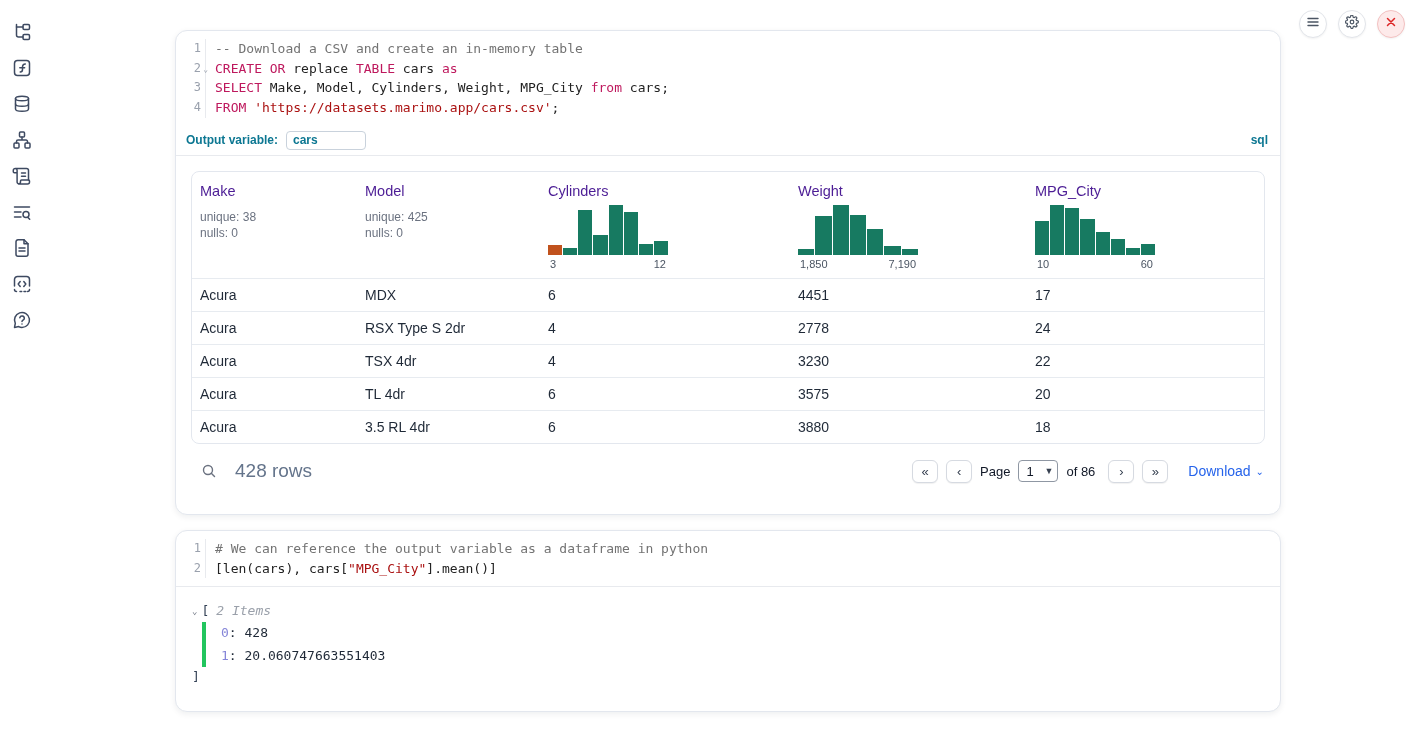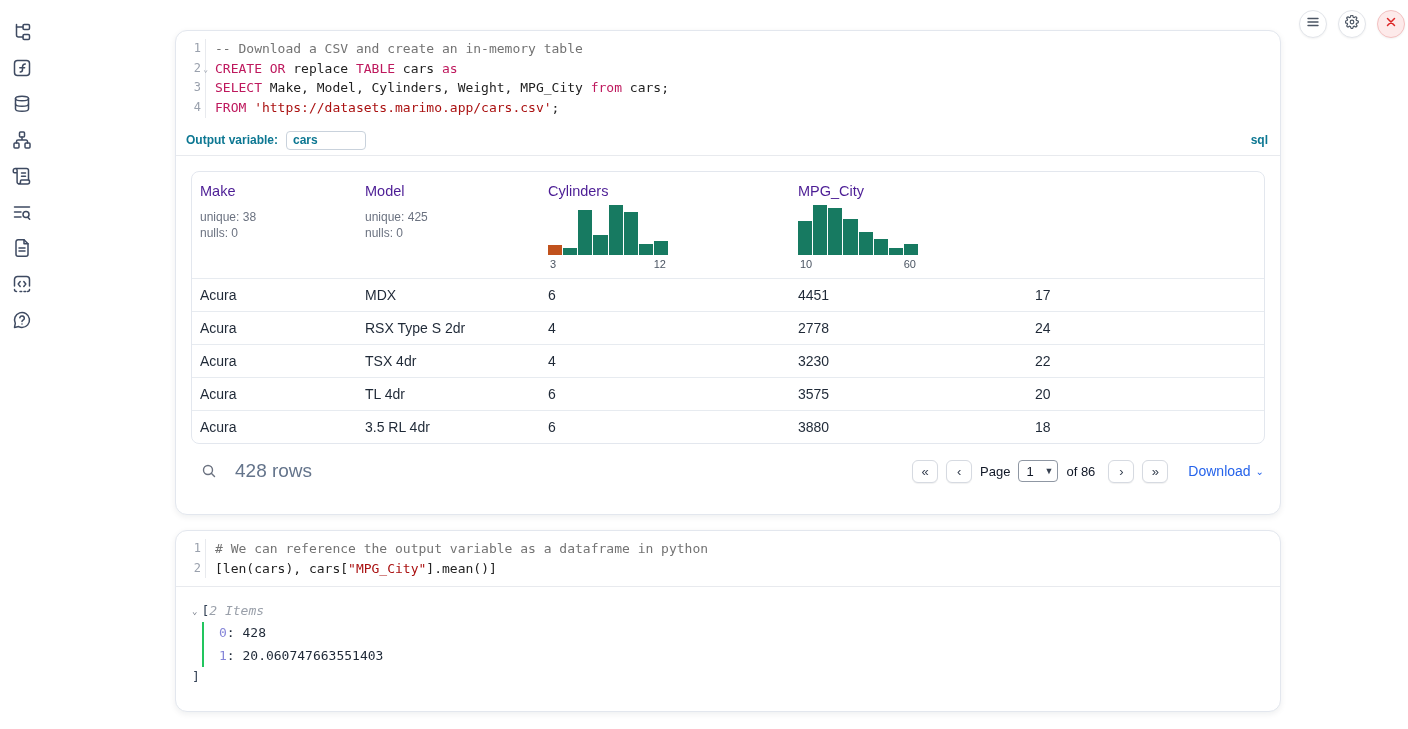--- a/index.html
+++ b/index.html
@@ -83,22 +83,22 @@
   .download { margin-left:12px; color:#2563eb; font-size:14px; display:flex;
           align-items:center; gap:5px; cursor:pointer; }
   .download .caret { font-size:10px; }
 
   
   .result-area { padding:13px 16px; font-family:"DejaVu Sans Mono", monospace;
                  font-size:13px; color:#1f2937; }
   .tree-head { height:22px; line-height:22px; display:flex; align-items:center; }
   .tree-caret { font-size:9px; color:#6b7280; margin-right:4px; cursor:pointer; }
   .bracket { color:#334155; }
-  .items-label { color:#9aa0aa; font-style:italic; }
-  .tree-entries { margin-left:10px; border-left:2px solid #22c55e; padding-left:15px; }
+  .items-label { color:#9aa0aa; font-style:italic; margin-left:7px; }
+  .tree-entries { margin-left:10px; border-left:4px solid #22c55e; padding-left:15px; }
   .tree-entry { height:22.5px; line-height:22.5px; }
   .tree-key { color:#8585d8; }
   .tree-close { height:20px; line-height:20px; }
 </style>
 </head>
 <body>
 
 <div class="sidebar">
   <span class="sb-icon">
     <svg viewBox="0 0 20 20" fill="none" stroke="currentColor" stroke-width="1.5" stroke-linecap="round" stroke-linejoin="round">
@@ -238,20 +238,38 @@
                 <div class="hist-bar" style="height: 90%; background: rgb(23, 122, 97);"></div>
                 <div class="hist-bar" style="height: 40%; background: rgb(23, 122, 97);"></div>
                 <div class="hist-bar" style="height: 100%; background: rgb(23, 122, 97);"></div>
                 <div class="hist-bar" style="height: 85%; background: rgb(23, 122, 97);"></div>
                 <div class="hist-bar" style="height: 22%; background: rgb(23, 122, 97);"></div>
                 <div class="hist-bar" style="height: 28%; background: rgb(23, 122, 97);"></div>
               </div>
               <div class="hist-labels">
                 <span>3</span>
                 <span>12</span>
+              </div>
+            </div>
+          </div>
+          <div class="th">
+            <div class="th-name">Weight</div>
+            <div class="hist">
+              <div class="hist-bars">
+                <div class="hist-bar" style="height: 12%; background: rgb(23, 122, 97);"></div>
+                <div class="hist-bar" style="height: 78%; background: rgb(23, 122, 97);"></div>
+                <div class="hist-bar" style="height: 100%; background: rgb(23, 122, 97);"></div>
+                <div class="hist-bar" style="height: 80%; background: rgb(23, 122, 97);"></div>
+                <div class="hist-bar" style="height: 52%; background: rgb(23, 122, 97);"></div>
+                <div class="hist-bar" style="height: 18%; background: rgb(23, 122, 97);"></div>
+                <div class="hist-bar" style="height: 12%; background: rgb(23, 122, 97);"></div>
+              </div>
+              <div class="hist-labels">
+                <span>1,850</span>
+                <span>7,190</span>
               </div>
             </div>
           </div>
           <div class="th">
             <div class="th-name">MPG_City</div>
             <div class="hist">
               <div class="hist-bars">
                 <div class="hist-bar" style="height: 68%; background: rgb(23, 122, 97);"></div>
                 <div class="hist-bar" style="height: 100%; background: rgb(23, 122, 97);"></div>
                 <div class="hist-bar" style="height: 93%; background: rgb(23, 122, 97);"></div>

